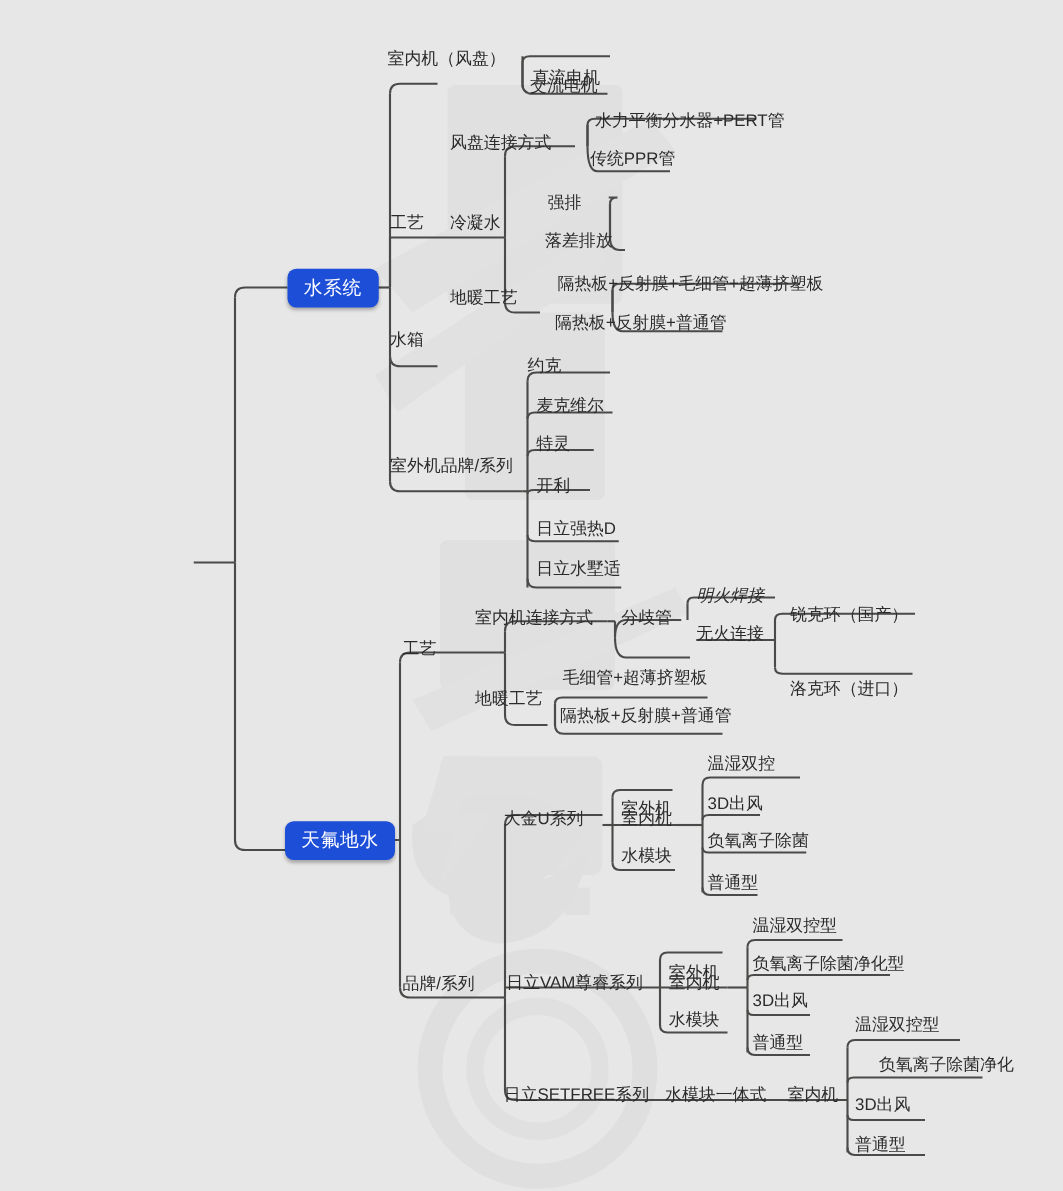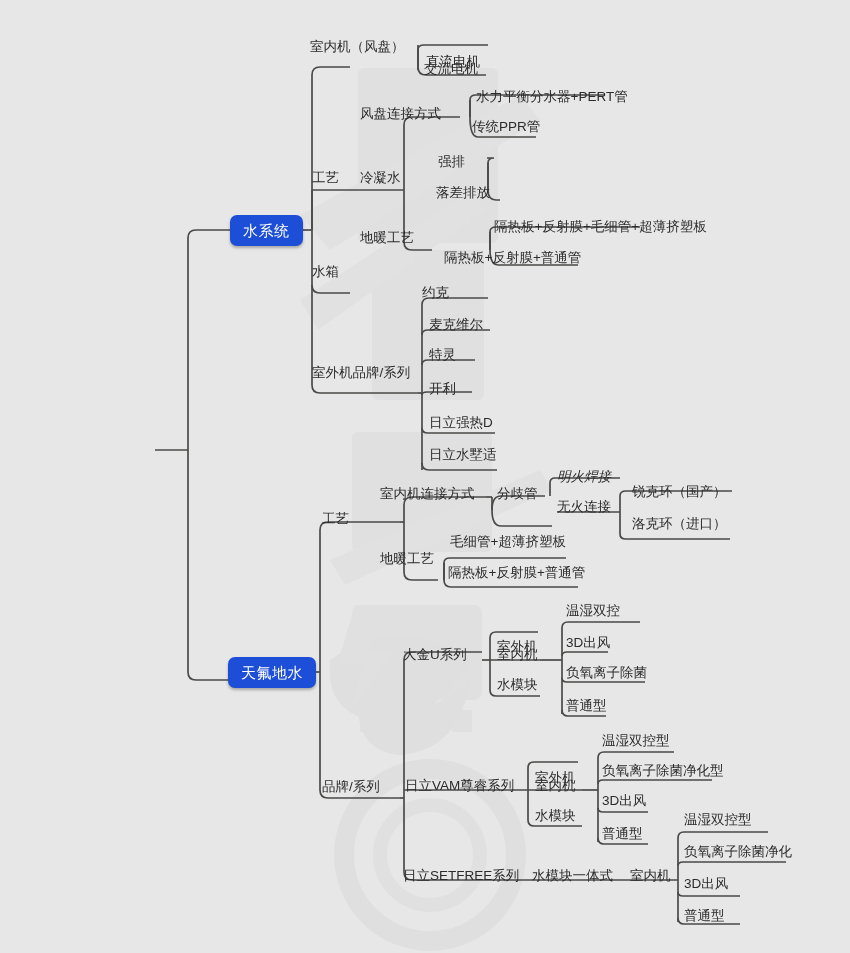--- a/index.html
+++ b/index.html
@@ -214,39 +214,39 @@
 
   <div class="node leaf" style="left:360px;top:107px;">风盘连接方式</div>
   <div class="node leaf" style="left:476px;top:90px;">水力平衡分水器+PERT管</div>
   <div class="node leaf" style="left:472px;top:120px;">传统PPR管</div>
 
   <div class="node leaf" style="left:360px;top:171px;">冷凝水</div>
   <div class="node leaf" style="left:438px;top:155px;">强排</div>
   <div class="node leaf" style="left:436px;top:186px;">落差排放</div>
 
   <div class="node leaf" style="left:360px;top:231px;">地暖工艺</div>
-  <div class="node leaf" style="left:446px;top:220px;margin-left:48px;">隔热板+反射膜+毛细管+超薄挤塑板</div>
+  <div class="node leaf" style="left:446px;top:220px;">隔热板+反射膜+毛细管+超薄挤塑板</div>
   <div class="node leaf" style="left:444px;top:251px;">隔热板+反射膜+普通管</div>
 
   <div class="node leaf" style="left:422px;top:286px;">约克</div>
   <div class="node leaf" style="left:429px;top:318px;">麦克维尔</div>
   <div class="node leaf" style="left:429px;top:348px;">特灵</div>
   <div class="node leaf" style="left:429px;top:382px;">开利</div>
   <div class="node leaf" style="left:429px;top:416px;">日立强热D</div>
   <div class="node leaf" style="left:429px;top:448px;">日立水墅适</div>
 
   <div class="node leaf" style="left:322px;top:512px;">工艺</div>
   <div class="node leaf" style="left:322px;top:780px;">品牌/系列</div>
 
   <div class="node leaf" style="left:380px;top:487px;">室内机连接方式</div>
   <div class="node leaf" style="left:497px;top:487px;">分歧管</div>
   <div class="node leaf" style="left:557px;top:470px;font-style:italic;">明火焊接</div>
   <div class="node leaf" style="left:557px;top:500px;">无火连接</div>
   <div class="node leaf" style="left:632px;top:485px;">锐克环（国产）</div>
-  <div class="node leaf" style="left:632px;top:517px;">洛克环（进口）</div>
+  <div class="node leaf" style="left:632px;top:544px;">洛克环（进口）</div>
 
   <div class="node leaf" style="left:380px;top:552px;">地暖工艺</div>
   <div class="node leaf" style="left:450px;top:535px;">毛细管+超薄挤塑板</div>
   <div class="node leaf" style="left:448px;top:566px;">隔热板+反射膜+普通管</div>
 
   <div class="node leaf" style="left:403px;top:648px;">大金U系列</div>
   <div class="node leaf" style="left:497px;top:640px;">室外机</div>
   <div class="node leaf" style="left:497px;top:648px;">室内机</div>
   <div class="node leaf" style="left:497px;top:678px;">水模块</div>
   <div class="node leaf" style="left:566px;top:604px;">温湿双控</div>
@@ -260,17 +260,17 @@
   <div class="node leaf" style="left:535px;top:809px;">水模块</div>
   <div class="node leaf" style="left:602px;top:734px;">温湿双控型</div>
   <div class="node leaf" style="left:602px;top:764px;">负氧离子除菌净化型</div>
   <div class="node leaf" style="left:602px;top:794px;">3D出风</div>
   <div class="node leaf" style="left:602px;top:827px;">普通型</div>
 
   <div class="node leaf" style="left:403px;top:869px;">日立SETFREE系列</div>
   <div class="node leaf" style="left:532px;top:869px;">水模块一体式</div>
   <div class="node leaf" style="left:630px;top:869px;">室内机</div>
   <div class="node leaf" style="left:684px;top:813px;">温湿双控型</div>
-  <div class="node leaf" style="left:684px;top:845px;">负氧离子除菌净化</div>
+  <div class="node leaf" style="left:703px;top:845px;">负氧离子除菌净化</div>
   <div class="node leaf" style="left:684px;top:877px;">3D出风</div>
   <div class="node leaf" style="left:684px;top:909px;">普通型</div>
 
 </div>
 
 </body></html>

